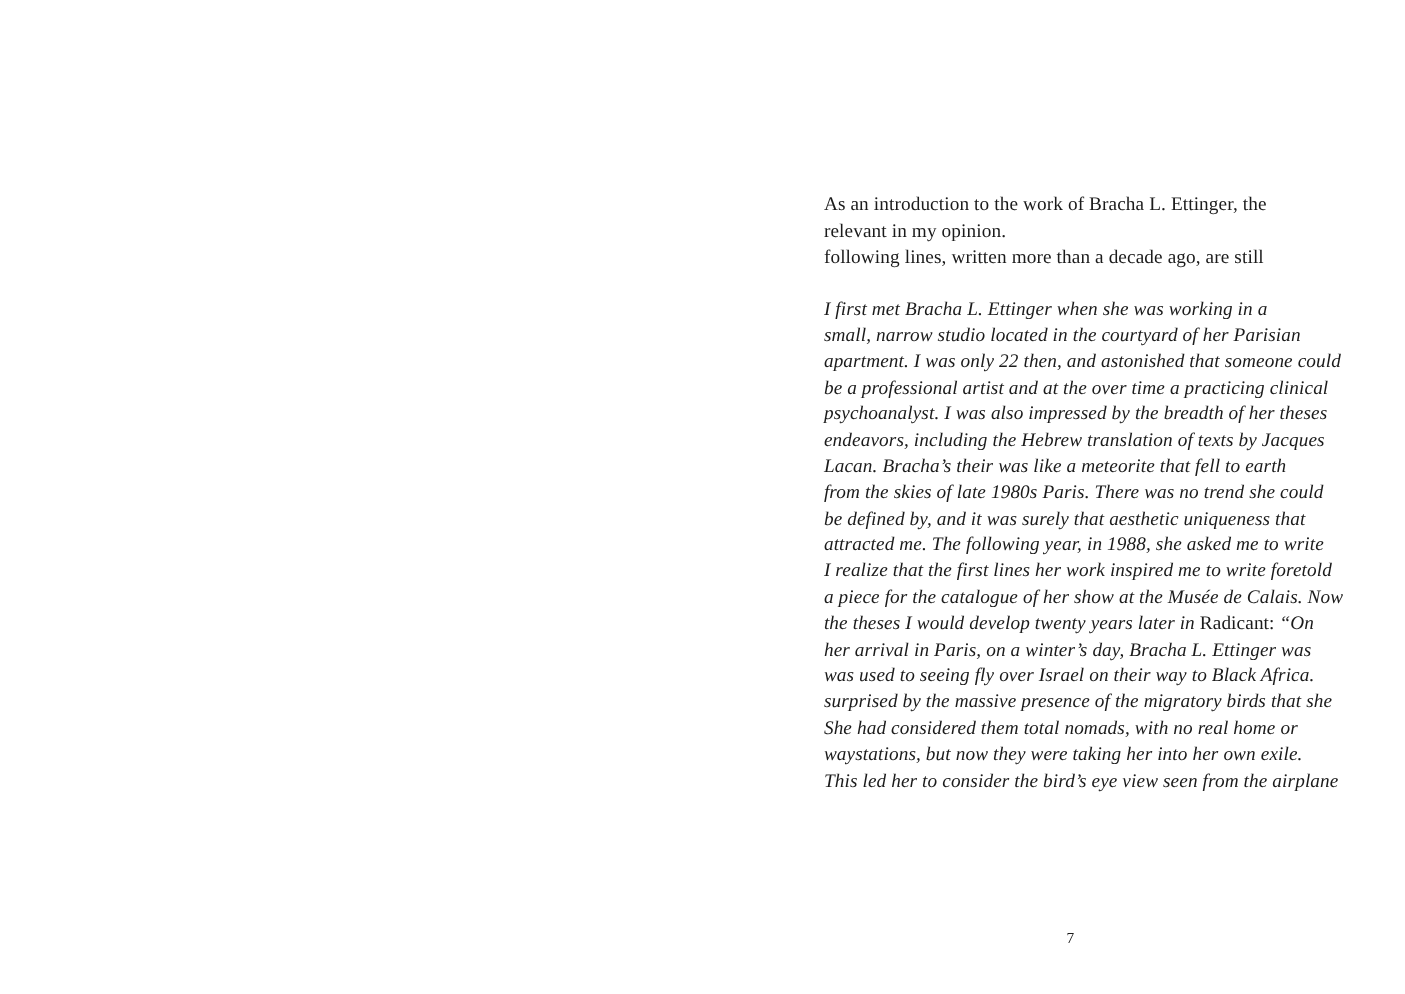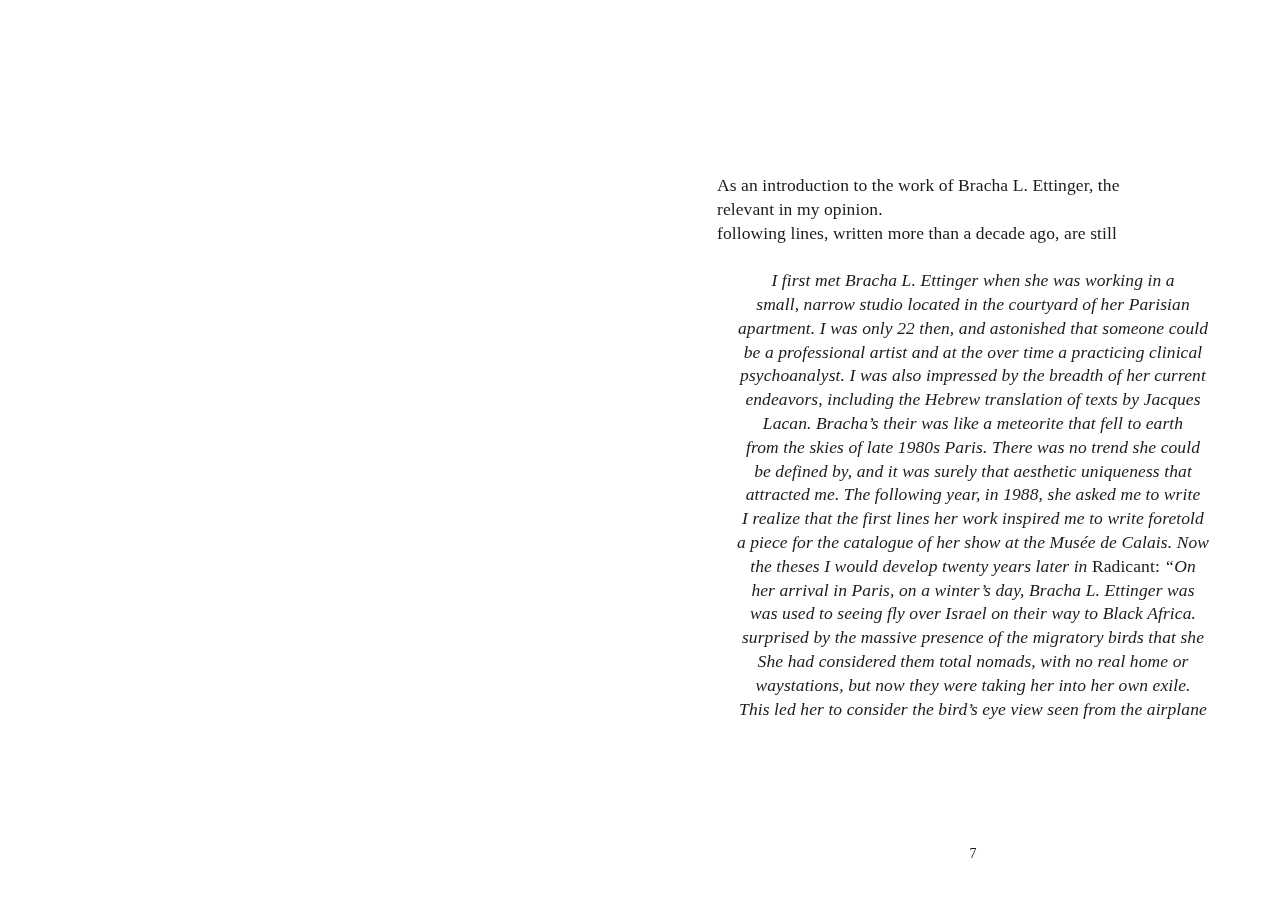--- a/index.html
+++ b/index.html
@@ -28,23 +28,23 @@
   }
   .text-block {
     position: absolute;
     left: 78.5px; 
     top: 174px;
     width: 512px;
     font-size: 17.5px;
     line-height: 23.8px;
     letter-spacing: 0.1px;
   }
-  .paragraph { font-style: normal; }
+  .paragraph { font-style: normal; margin-left: 32px; }
   .paragraph.italic { font-style: italic; }
-  .paragraph + .paragraph { margin-top: 23.8px; text-align: center; }
+  .paragraph + .paragraph { margin-top: 23.8px; }
   .line { white-space: nowrap; }
   .seg-roman { font-style: normal; }
   .seg-italic { font-style: italic; }
   .page-number {
     position: absolute;
     left: 78.5px;
     top: 846px;
     width: 512px;
     text-align: center;
     font-size: 14px;
@@ -61,21 +61,21 @@
       <div class="paragraph roman">
           <div class="line">As an introduction to the work of Bracha L. Ettinger, the</div>
           <div class="line">relevant in my opinion.</div>
           <div class="line">following lines, written more than a decade ago, are still</div>
         </div>
       <div class="paragraph italic">
           <div class="line">I first met Bracha L. Ettinger when she was working in a</div>
           <div class="line">small, narrow studio located in the courtyard of her Parisian</div>
           <div class="line">apartment. I was only 22 then, and astonished that someone could</div>
           <div class="line">be a professional artist and at the over time a practicing clinical</div>
-          <div class="line">psychoanalyst. I was also impressed by the breadth of her current</div>
+          <div class="line">psychoanalyst. I was also impressed by the breadth of her theses</div>
           <div class="line">endeavors, including the Hebrew translation of texts by Jacques</div>
           <div class="line">Lacan. Bracha’s their was like a meteorite that fell to earth</div>
           <div class="line">from the skies of late 1980s Paris. There was no trend she could</div>
           <div class="line">be defined by, and it was surely that aesthetic uniqueness that</div>
           <div class="line">attracted me. The following year, in 1988, she asked me to write</div>
           <div class="line">I realize that the first lines her work inspired me to write foretold</div>
           <div class="line">a piece for the catalogue of her show at the Musée de Calais. Now</div>
           <div class="line"><span class="seg-italic">the theses I would develop twenty years later in </span><span class="seg-roman">Radicant: </span><span class="seg-italic">“On</span></div>
           <div class="line">her arrival in Paris, on a winter’s day, Bracha L. Ettinger was</div>
           <div class="line">was used to seeing fly over Israel on their way to Black Africa.</div>

